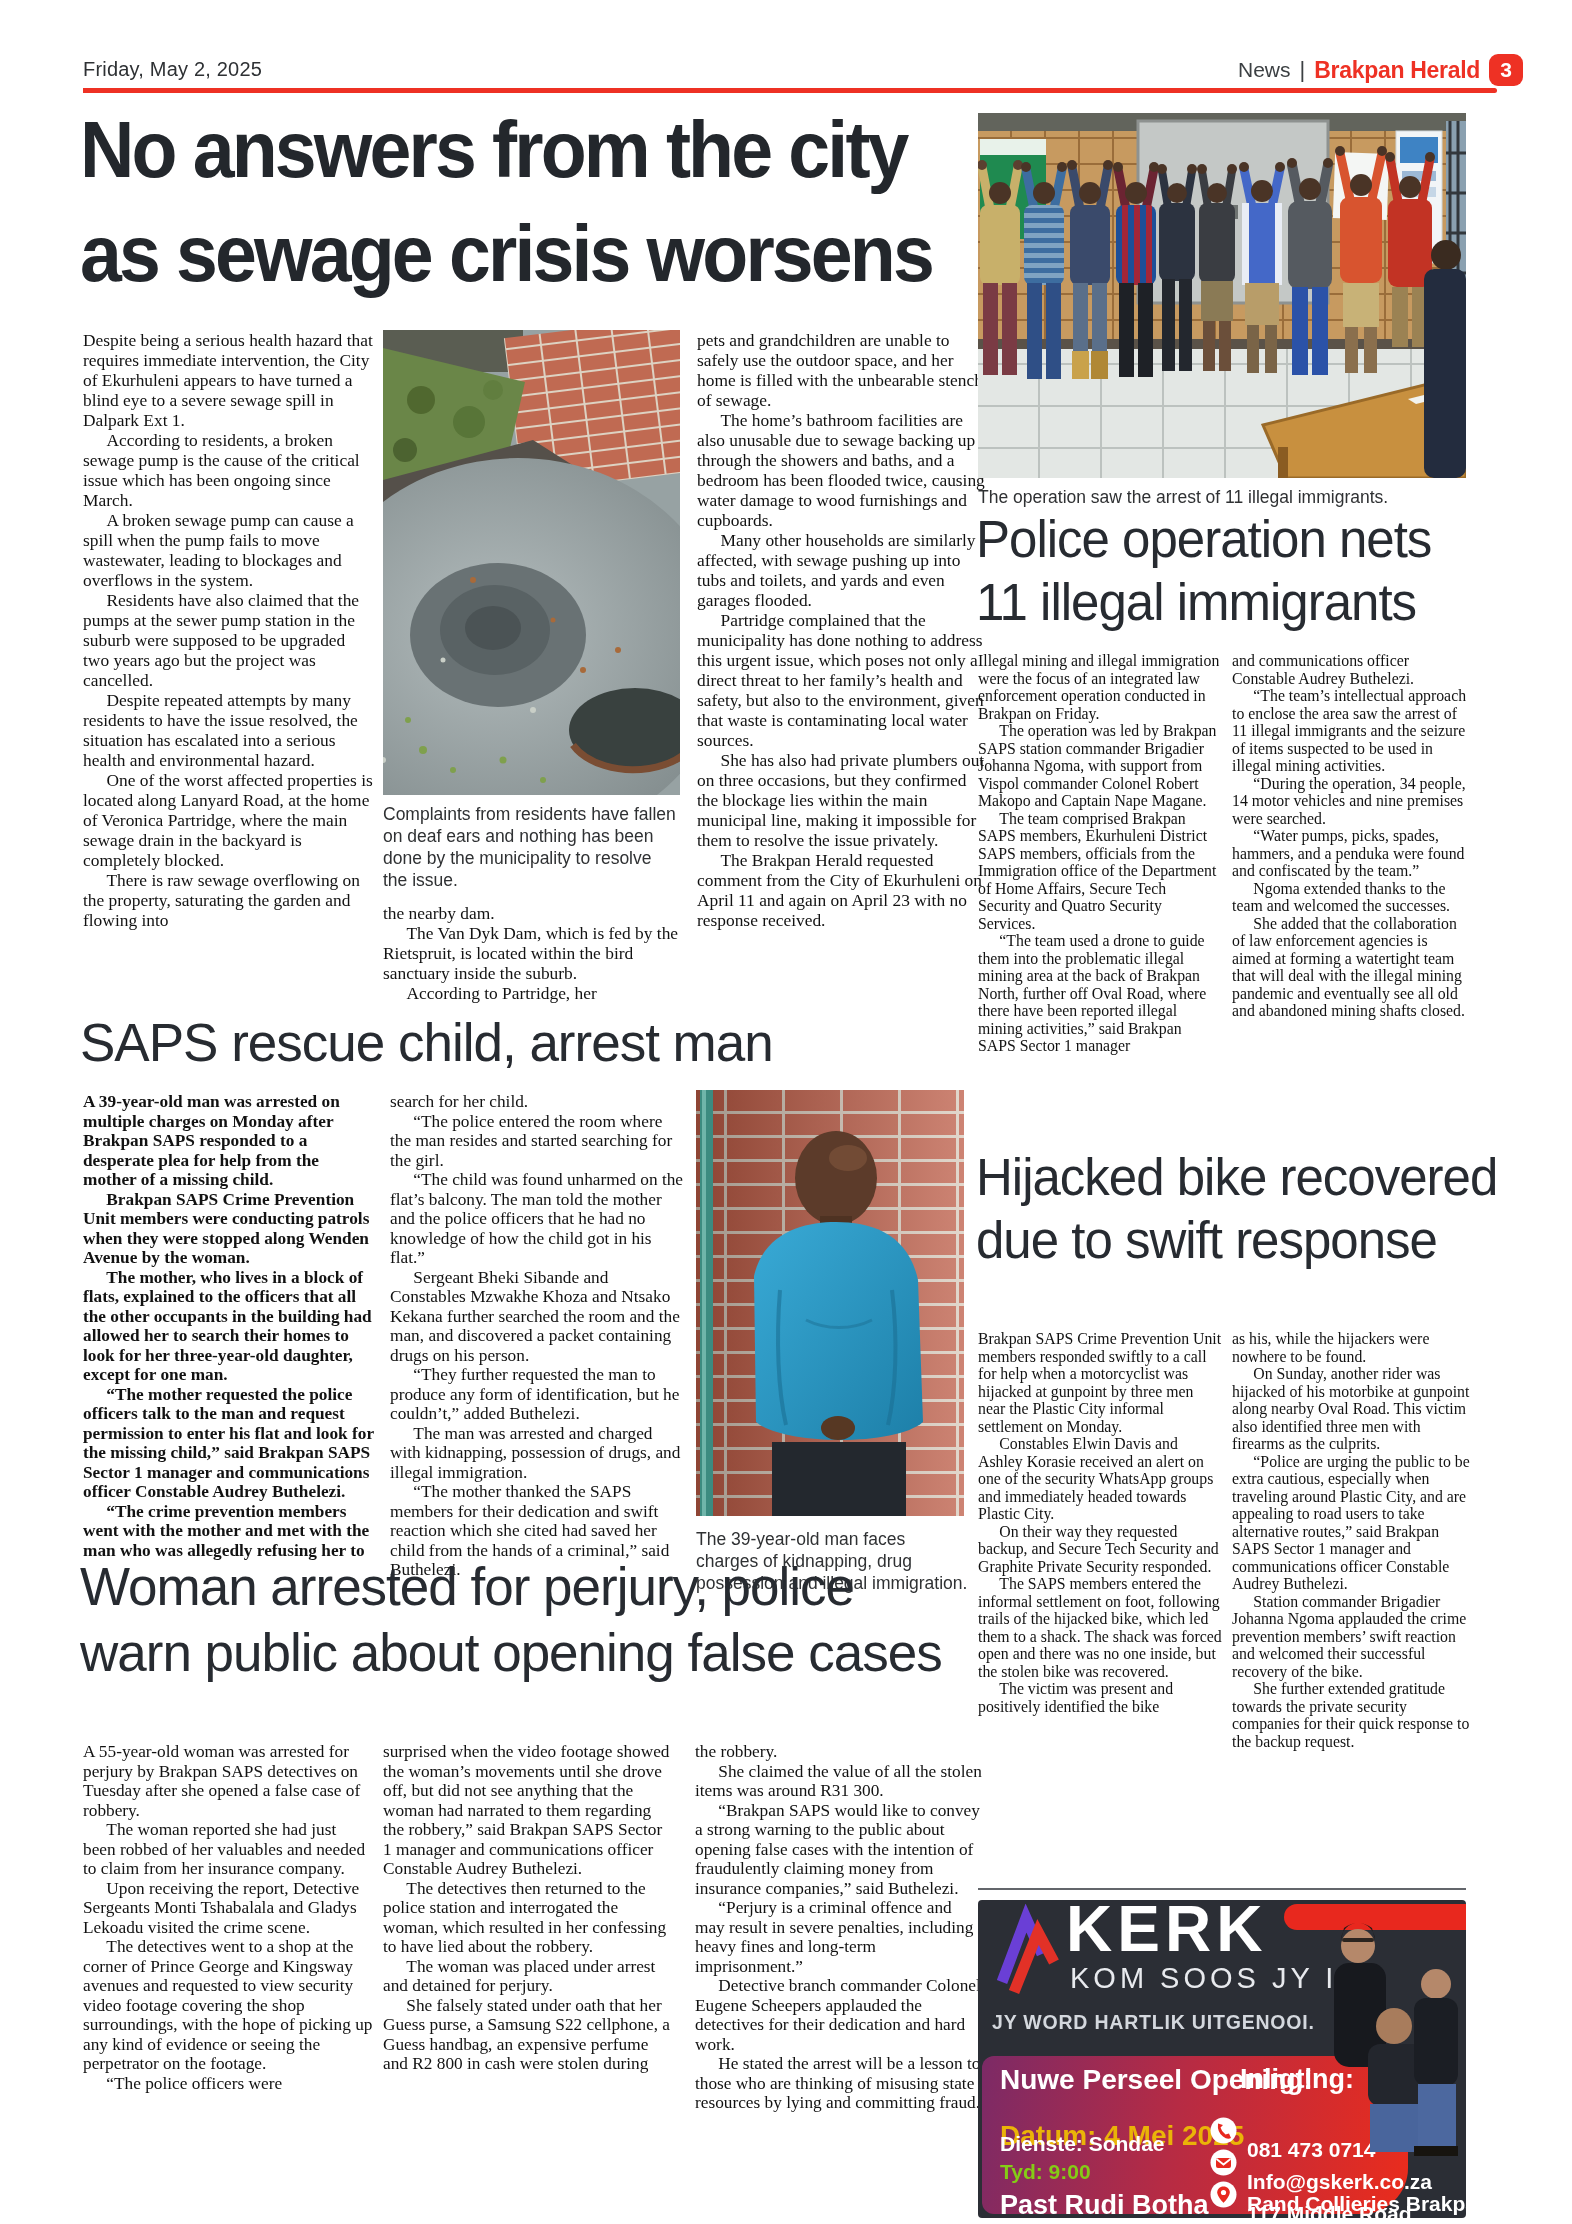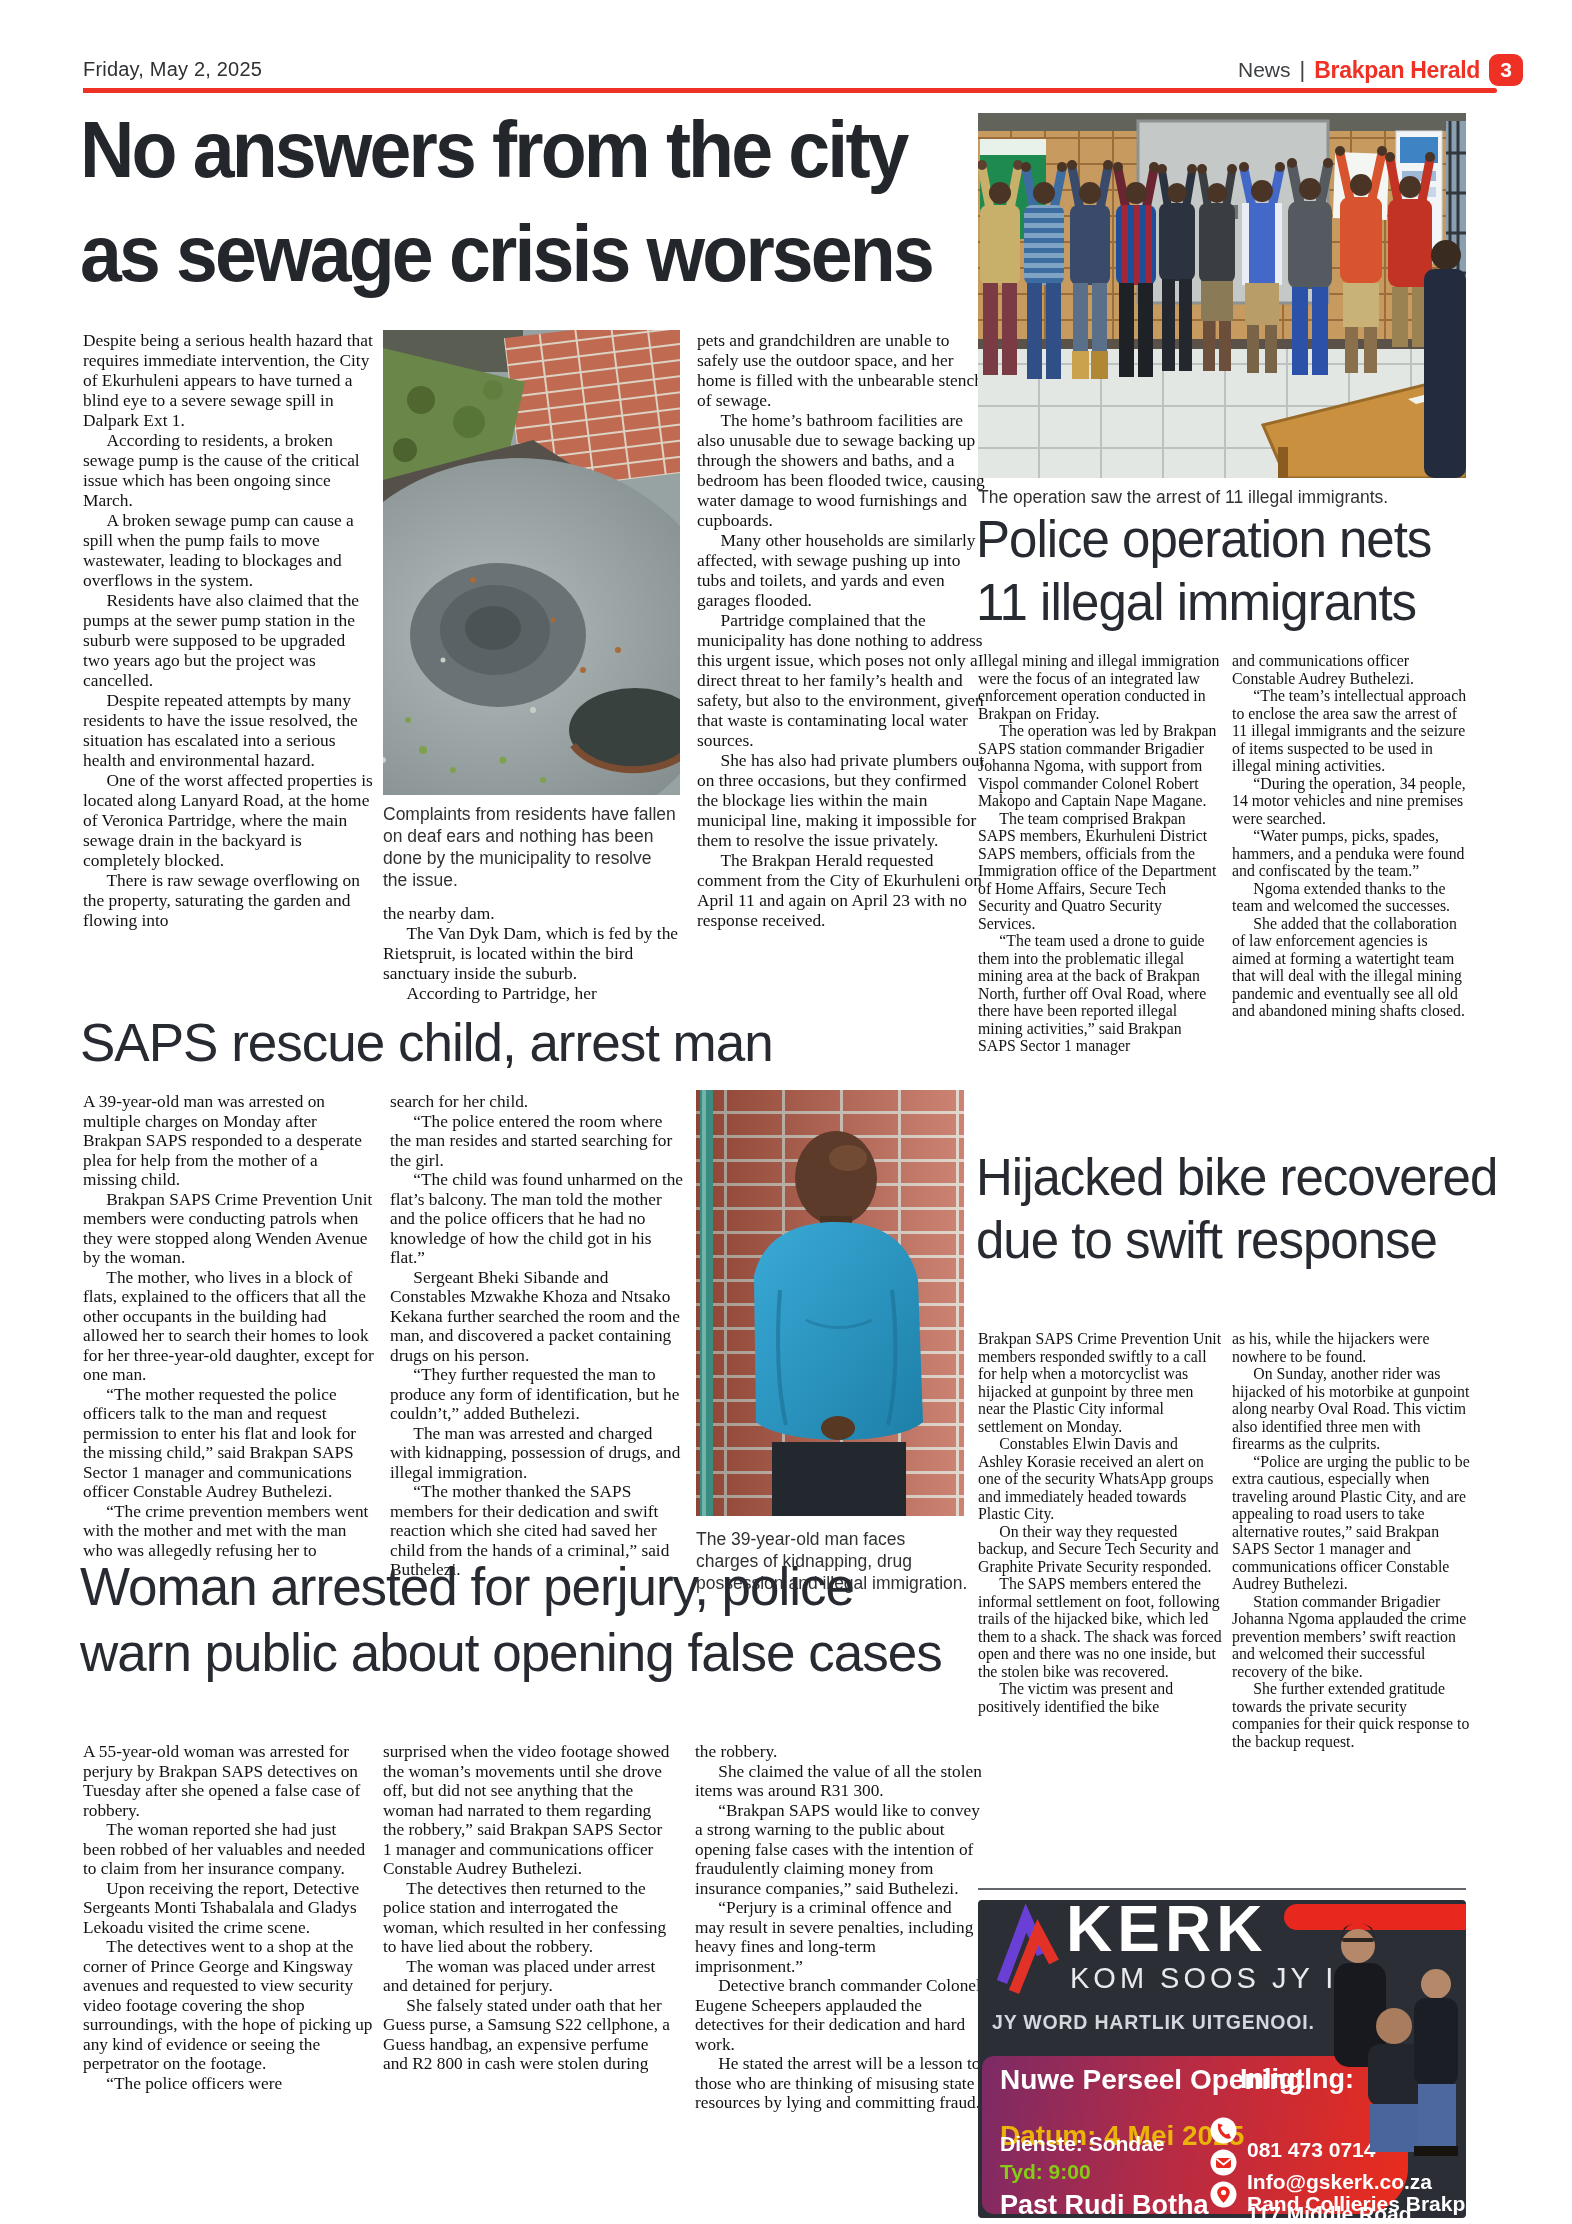--- a/index.html
+++ b/index.html
@@ -35,21 +35,21 @@
   .caption{font-size:17.5px;line-height:22px;color:#2f3133;}
 
   
   .a1c1{left:83px;top:330px;width:290px;}
   .a1photo{left:383px;top:330px;width:297px;height:465px;}
   .a1cap{left:383px;top:803px;width:297px;}
   .a1c2{left:383px;top:903px;width:297px;}
   .a1c3{left:697px;top:330px;width:290px;}
 
   
-  .rsc1{left:83px;top:1092px;width:292px;}
+  .rsc1{left:83px;top:1092px;width:292px;font-weight:bold;}
   .rsc2{left:390px;top:1092px;width:296px;}
   .rsphoto{left:696px;top:1090px;width:268px;height:426px;}
   .rscap{left:696px;top:1528px;width:274px;}
 
   
   .pjc1{left:83px;top:1742px;width:290px;}
   .pjc2{left:383px;top:1742px;width:292px;}
   .pjc3{left:695px;top:1742px;width:288px;}
 
   

